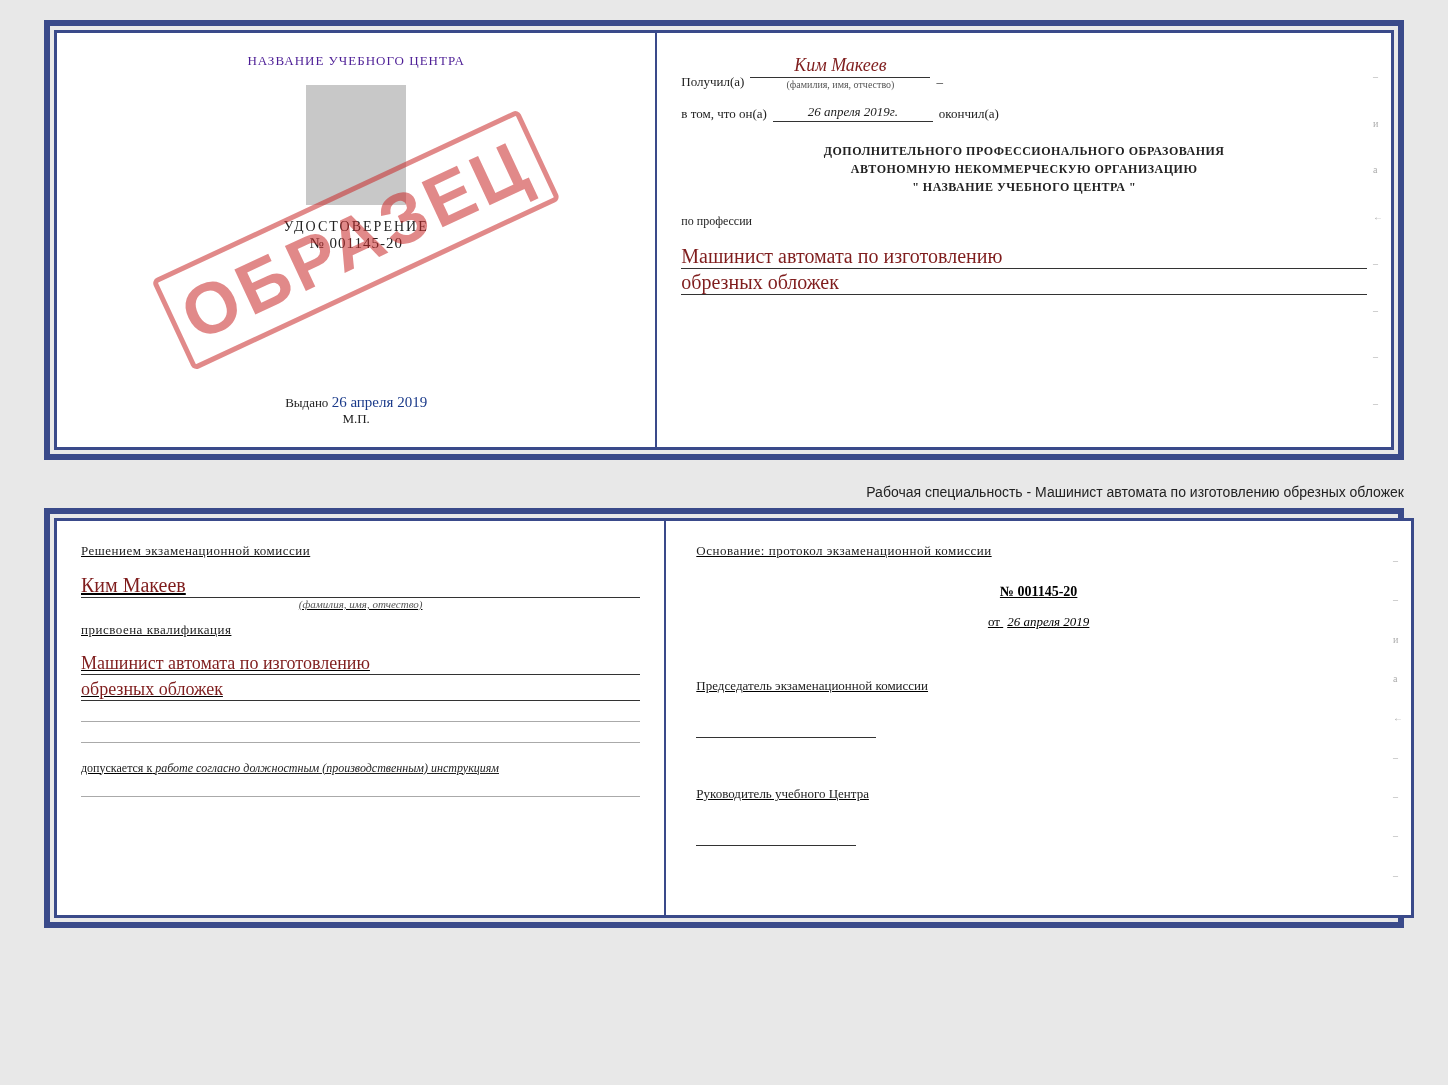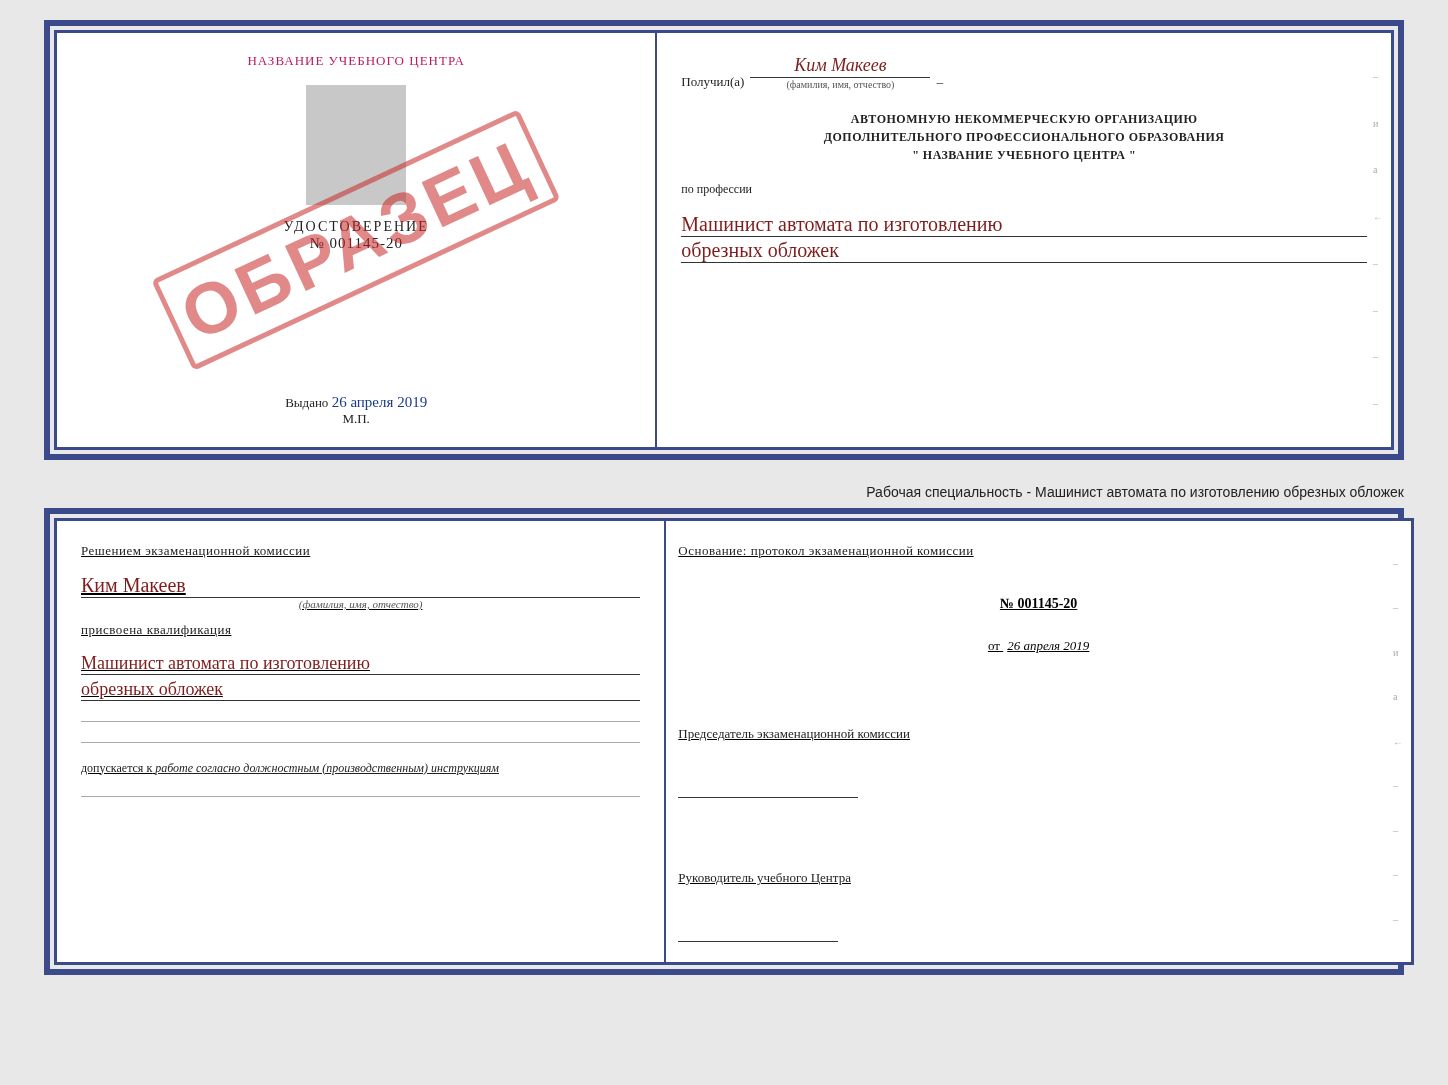--- a/index.html
+++ b/index.html
@@ -45,21 +45,21 @@
       display: flex;
       flex-direction: column;
       gap: 14px;
       position: relative;
     }
 
     .school-name-header {
       font-size: 13px;
       letter-spacing: 1px;
       text-align: center;
-      color: #be185d;
+      color: #4c1d95;
       margin-bottom: 8px;
       font-weight: normal;
     }
 
     .photo-placeholder {
       width: 100px;
       height: 120px;
       background: #c8c8c8;
       margin: 8px auto;
     }
@@ -196,24 +196,24 @@
       border-right: 2px solid #3a4a8a;
       padding: 20px 24px;
       display: flex;
       flex-direction: column;
       gap: 10px;
       position: relative;
     }
 
     .cert-bottom-right {
       width: 55%;
-      padding: 20px 12px;
-      display: flex;
-      flex-direction: column;
-      gap: 26px;
+      padding: 20px 30px;
+      display: flex;
+      flex-direction: column;
+      gap: 14px;
       position: relative;
     }
 
     .justified-text {
       font-size: 13px;
       text-align: justify;
       color: #222;
       letter-spacing: 0.5px;
       line-height: 1.6;
     }
@@ -297,24 +297,29 @@
 
         <div class="field-row">
           <span>Получил(а)</span>
           <div class="field-group">
             <span class="field-underline handwritten">Ким Макеев</span>
             <span class="field-caption">(фамилия, имя, отчество)</span>
           </div>
           <span>–</span>
         </div>
 
+        <div class="field-row">
+          <span>в том, что он(а)</span>
+          <span class="field-underline" style="font-style:italic; min-width:160px;">26 апреля 2019г.</span>
+          <span>окончил(а)</span>
+        </div>
 
         <div class="bold-block">
+          <div>ДОПОЛНИТЕЛЬНОГО ПРОФЕССИОНАЛЬНОГО ОБРАЗОВАНИЯ</div>
           <div>АВТОНОМНУЮ НЕКОММЕРЧЕСКУЮ ОРГАНИЗАЦИЮ</div>
-          <div>ДОПОЛНИТЕЛЬНОГО ПРОФЕССИОНАЛЬНОГО ОБРАЗОВАНИЯ</div>
           <div>"   НАЗВАНИЕ УЧЕБНОГО ЦЕНТРА   "</div>
         </div>
 
         <div class="profession-label">по профессии</div>
         <div>
           <span class="handwritten" style="font-size:20px; display:block; border-bottom: 1px solid #333;">Машинист автомата по изготовлению</span>
           <span class="handwritten" style="font-size:20px; display:block; border-bottom: 1px solid #333;">обрезных обложек</span>
         </div>
 
         <div class="right-margin-marks">

